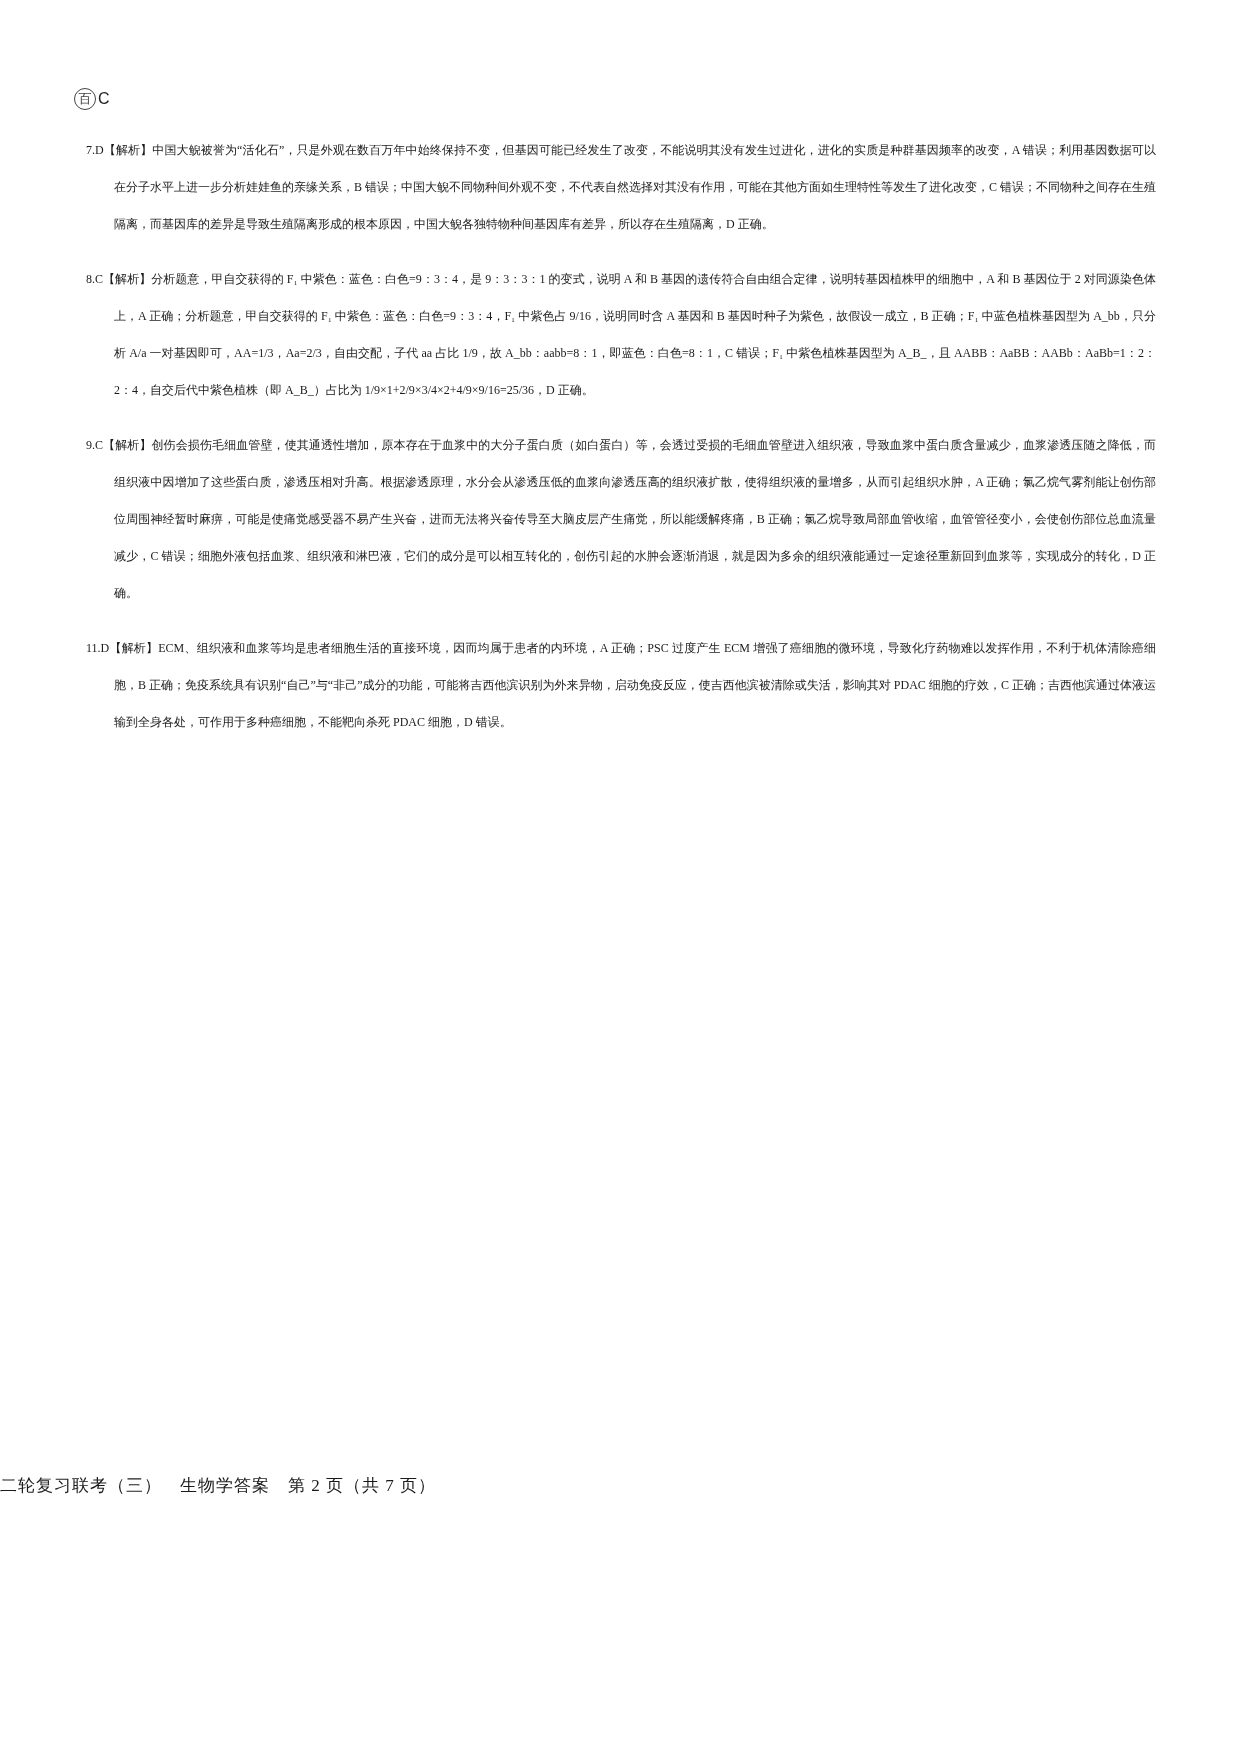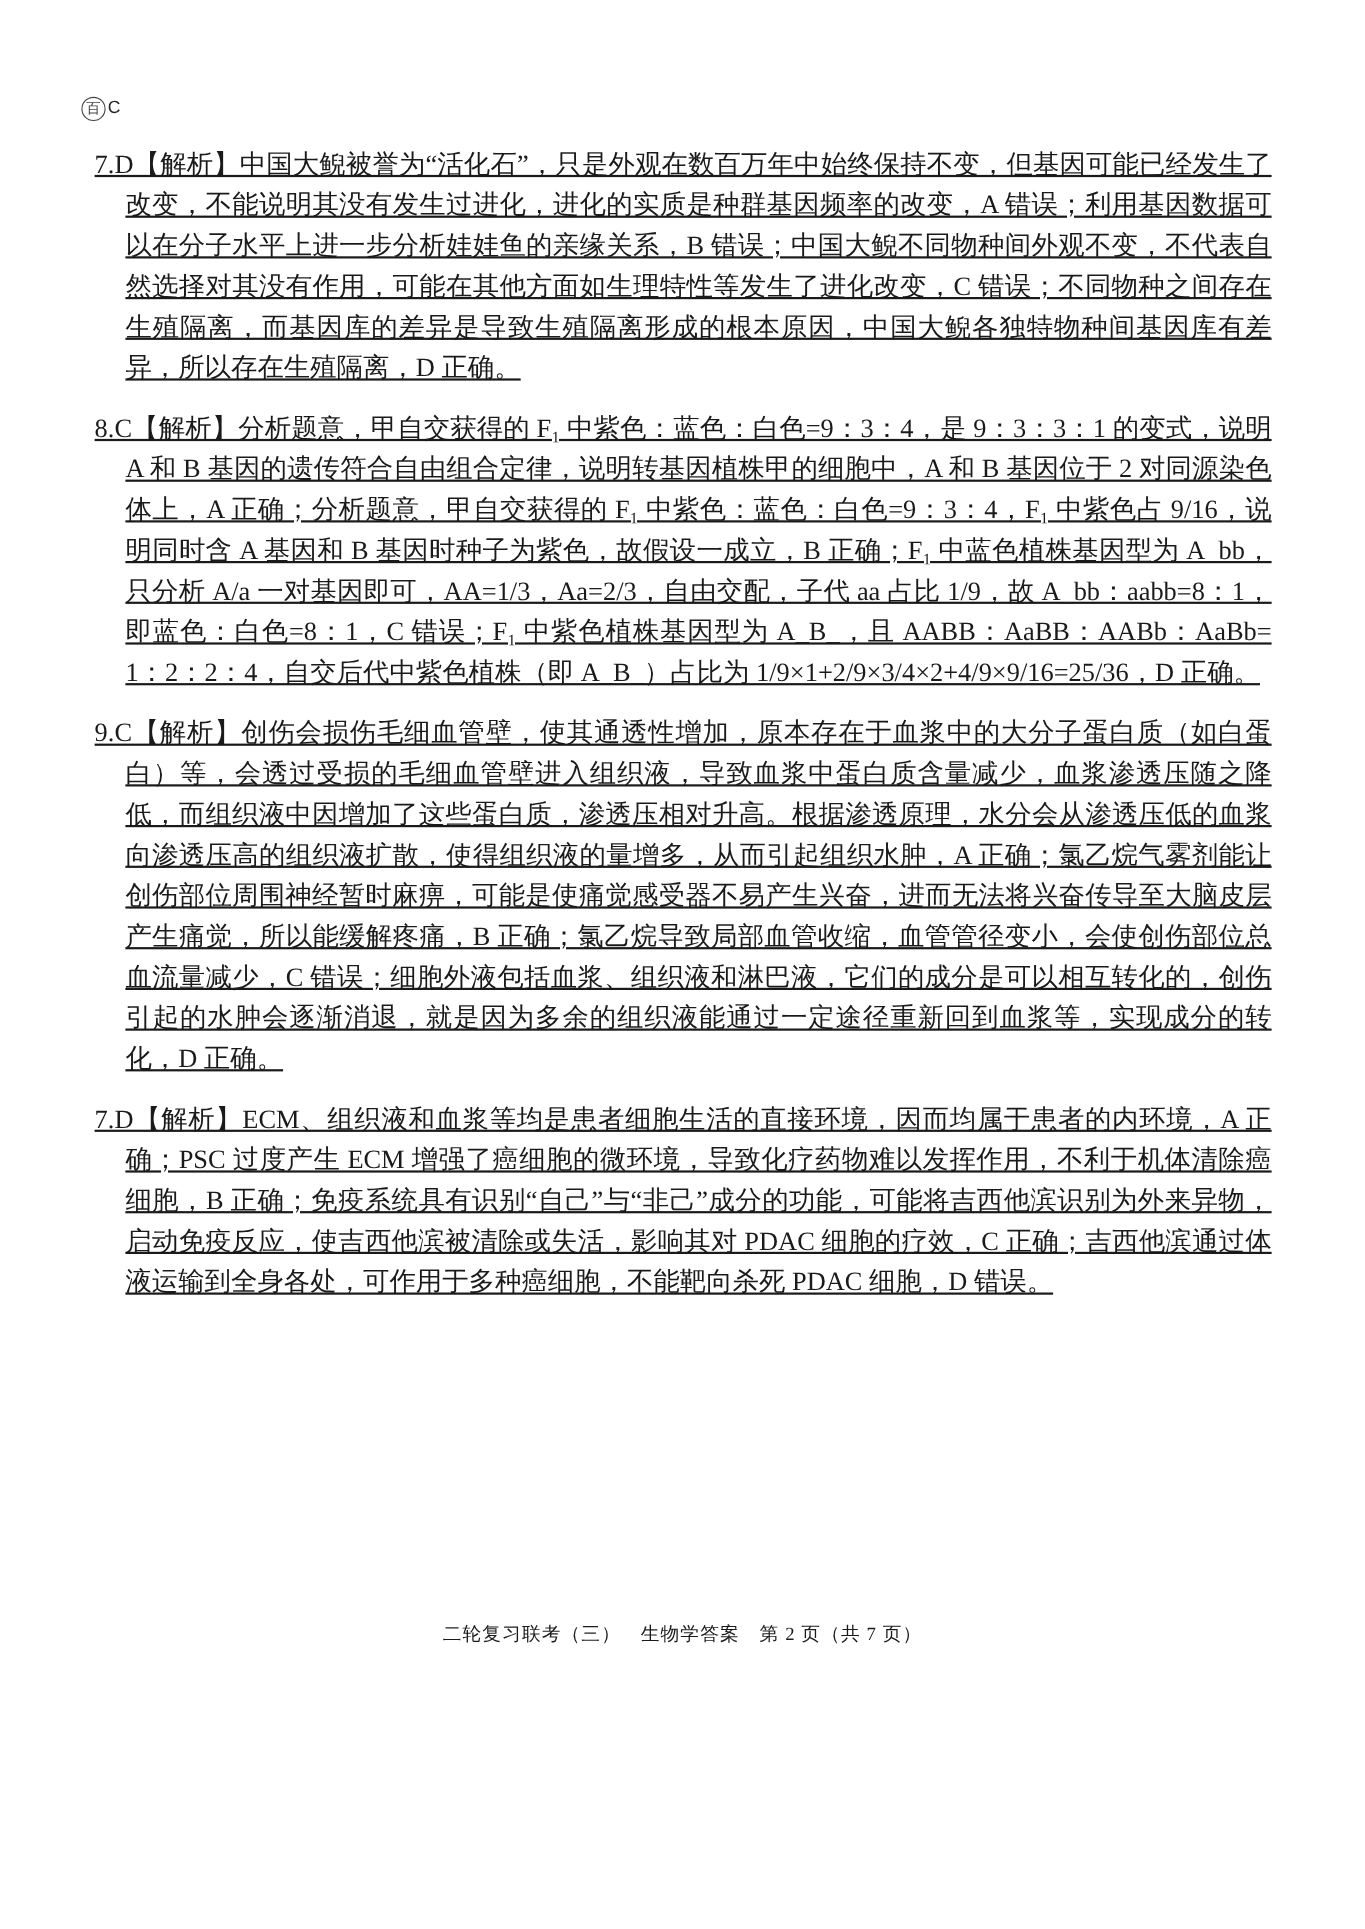--- a/index.html
+++ b/index.html
@@ -43,52 +43,50 @@
     font-family: "Liberation Sans", sans-serif;
   }
   .content {
     position: absolute;
     top: 132px;
     left: 86px;
     width: 1070px;
   }
   .para {
     margin: 0 0 18px 0;
-    font-size: 24px;
+    font-size: 12px;
     line-height: 37px;
     text-align: justify;
     text-justify: inter-ideograph;
     padding-left: 28px;
     text-indent: -28px;
     word-break: break-all;
-    text-decoration: underline;
   }
   .footer {
     position: absolute;
     top: 1474px;
     left: 0;
     width: 100%;
-    text-align: center;
     font-size: 17px;
     color: #1a1a1a;
     letter-spacing: 1px;
   }
 </style>
 </head>
 <body>
 
 <div class="page">
 
   <div class="watermark">
     <span class="watermark-circle">百</span>
     <span class="watermark-letter">C</span>
   </div>
 
   <div class="content">
     <p class="para">7.D【解析】中国大鲵被誉为“活化石”，只是外观在数百万年中始终保持不变，但基因可能已经发生了改变，不能说明其没有发生过进化，进化的实质是种群基因频率的改变，A 错误；利用基因数据可以在分子水平上进一步分析娃娃鱼的亲缘关系，B 错误；中国大鲵不同物种间外观不变，不代表自然选择对其没有作用，可能在其他方面如生理特性等发生了进化改变，C 错误；不同物种之间存在生殖隔离，而基因库的差异是导致生殖隔离形成的根本原因，中国大鲵各独特物种间基因库有差异，所以存在生殖隔离，D 正确。</p>
     <p class="para">8.C【解析】分析题意，甲自交获得的 F₁ 中紫色：蓝色：白色=9：3：4，是 9：3：3：1 的变式，说明 A 和 B 基因的遗传符合自由组合定律，说明转基因植株甲的细胞中，A 和 B 基因位于 2 对同源染色体上，A 正确；分析题意，甲自交获得的 F₁ 中紫色：蓝色：白色=9：3：4，F₁ 中紫色占 9/16，说明同时含 A 基因和 B 基因时种子为紫色，故假设一成立，B 正确；F₁ 中蓝色植株基因型为 A_bb，只分析 A/a 一对基因即可，AA=1/3，Aa=2/3，自由交配，子代 aa 占比 1/9，故 A_bb：aabb=8：1，即蓝色：白色=8：1，C 错误；F₁ 中紫色植株基因型为 A_B_，且 AABB：AaBB：AABb：AaBb=1：2：2：4，自交后代中紫色植株（即 A_B_）占比为 1/9×1+2/9×3/4×2+4/9×9/16=25/36，D 正确。</p>
     <p class="para">9.C【解析】创伤会损伤毛细血管壁，使其通透性增加，原本存在于血浆中的大分子蛋白质（如白蛋白）等，会透过受损的毛细血管壁进入组织液，导致血浆中蛋白质含量减少，血浆渗透压随之降低，而组织液中因增加了这些蛋白质，渗透压相对升高。根据渗透原理，水分会从渗透压低的血浆向渗透压高的组织液扩散，使得组织液的量增多，从而引起组织水肿，A 正确；氯乙烷气雾剂能让创伤部位周围神经暂时麻痹，可能是使痛觉感受器不易产生兴奋，进而无法将兴奋传导至大脑皮层产生痛觉，所以能缓解疼痛，B 正确；氯乙烷导致局部血管收缩，血管管径变小，会使创伤部位总血流量减少，C 错误；细胞外液包括血浆、组织液和淋巴液，它们的成分是可以相互转化的，创伤引起的水肿会逐渐消退，就是因为多余的组织液能通过一定途径重新回到血浆等，实现成分的转化，D 正确。</p>
-    <p class="para">7.D【解析】ECM、组织液和血浆等均是患者细胞生活的直接环境，因而均属于患者的内环境，A 正确；PSC 过度产生 ECM 增强了癌细胞的微环境，导致化疗药物难以发挥作用，不利于机体清除癌细胞，B 正确；免疫系统具有识别“自己”与“非己”成分的功能，可能将吉西他滨识别为外来异物，启动免疫反应，使吉西他滨被清除或失活，影响其对 PDAC 细胞的疗效，C 正确；吉西他滨通过体液运输到全身各处，可作用于多种癌细胞，不能靶向杀死 PDAC 细胞，D 错误。</p>
+    <p class="para">11.D【解析】ECM、组织液和血浆等均是患者细胞生活的直接环境，因而均属于患者的内环境，A 正确；PSC 过度产生 ECM 增强了癌细胞的微环境，导致化疗药物难以发挥作用，不利于机体清除癌细胞，B 正确；免疫系统具有识别“自己”与“非己”成分的功能，可能将吉西他滨识别为外来异物，启动免疫反应，使吉西他滨被清除或失活，影响其对 PDAC 细胞的疗效，C 正确；吉西他滨通过体液运输到全身各处，可作用于多种癌细胞，不能靶向杀死 PDAC 细胞，D 错误。</p>
   </div>
 
   <div class="footer">二轮复习联考（三）　生物学答案　第 2 页（共 7 页）</div>
 
 </div>
 
 </body></html>

